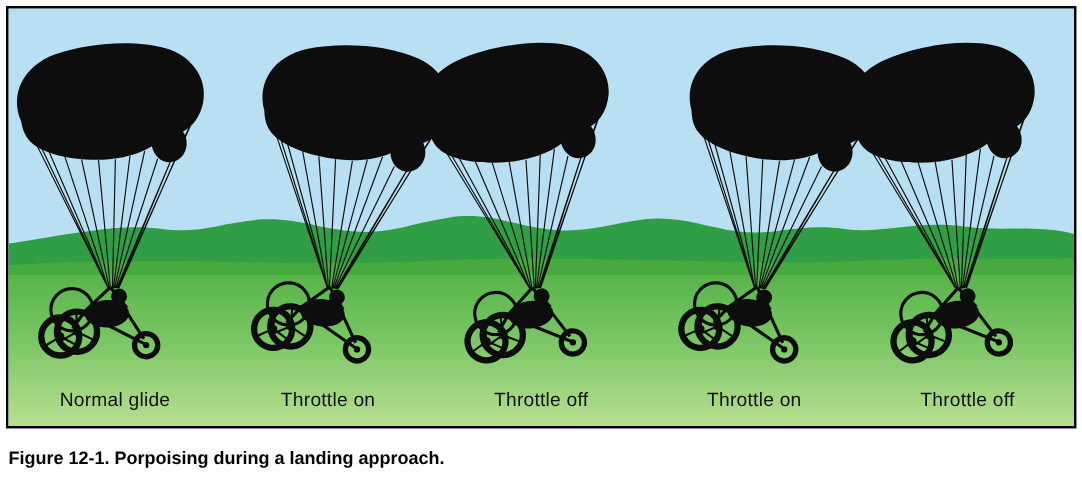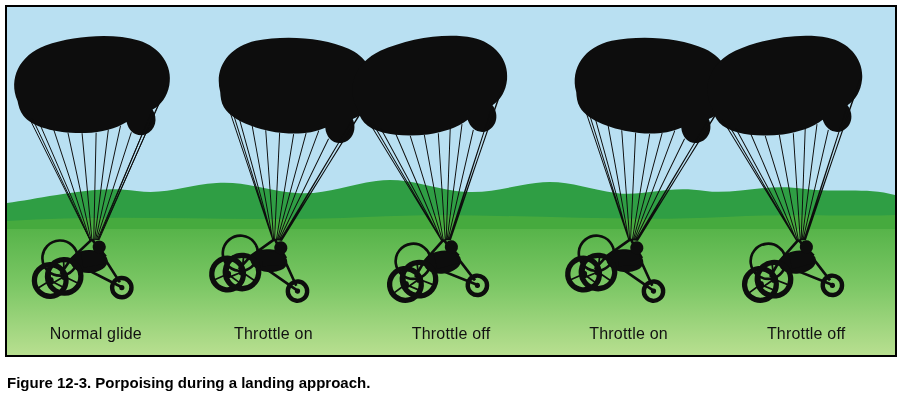--- a/index.html
+++ b/index.html
@@ -122,15 +122,15 @@
       <div class="unit">
         <svg class="pp" viewBox="0 0 200 330">
             <use href="#pp"></use>
           </svg>
         <div class="phase-label">Throttle off</div>
       </div>
 
     </div>
   </div>
 
-  <div class="caption">Figure 12-3. Porpoising during a landing approach.</div>
+  <div class="caption">Figure 12-1. Porpoising during a landing approach.</div>
 
 </div>
 
 </body></html>

